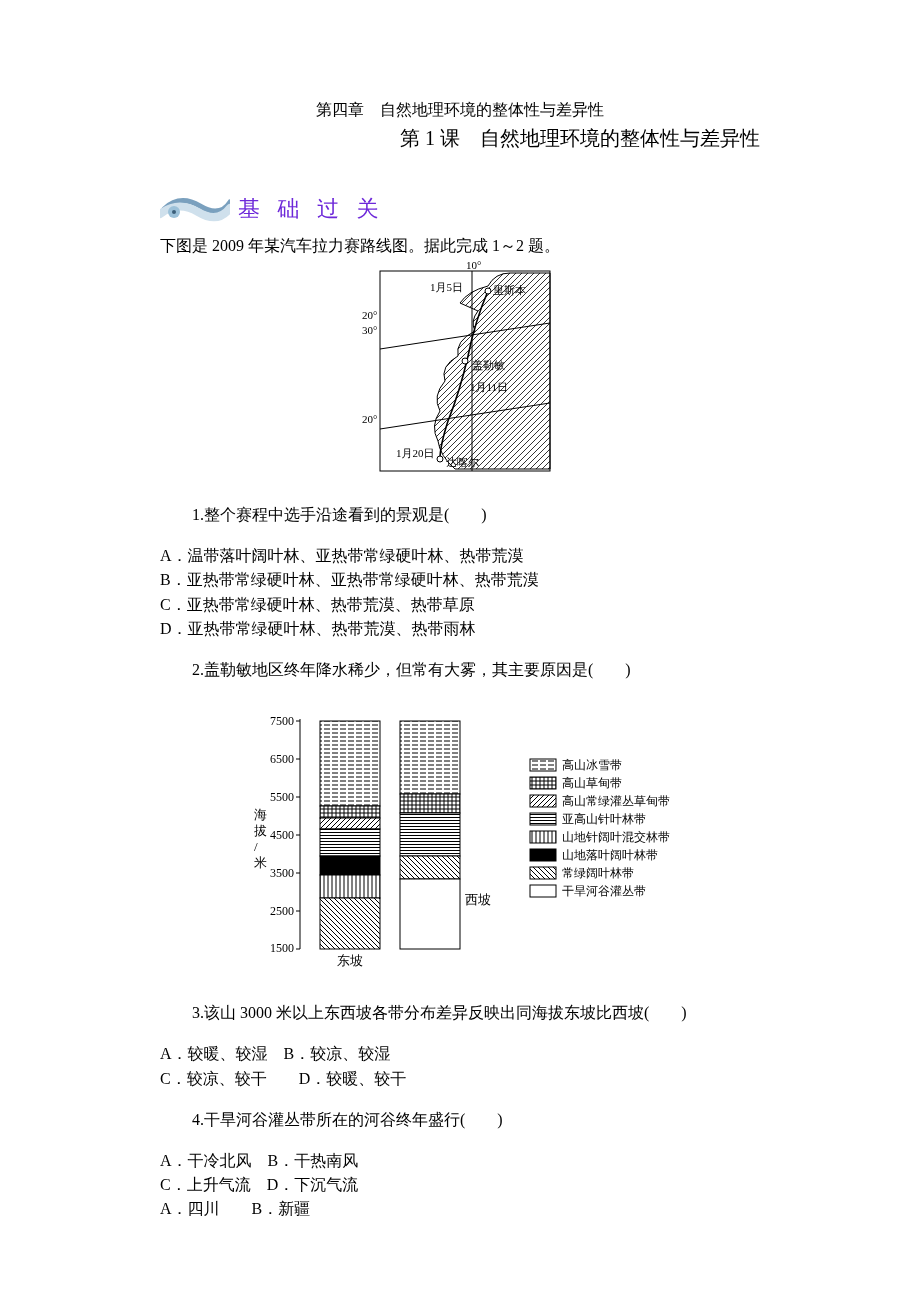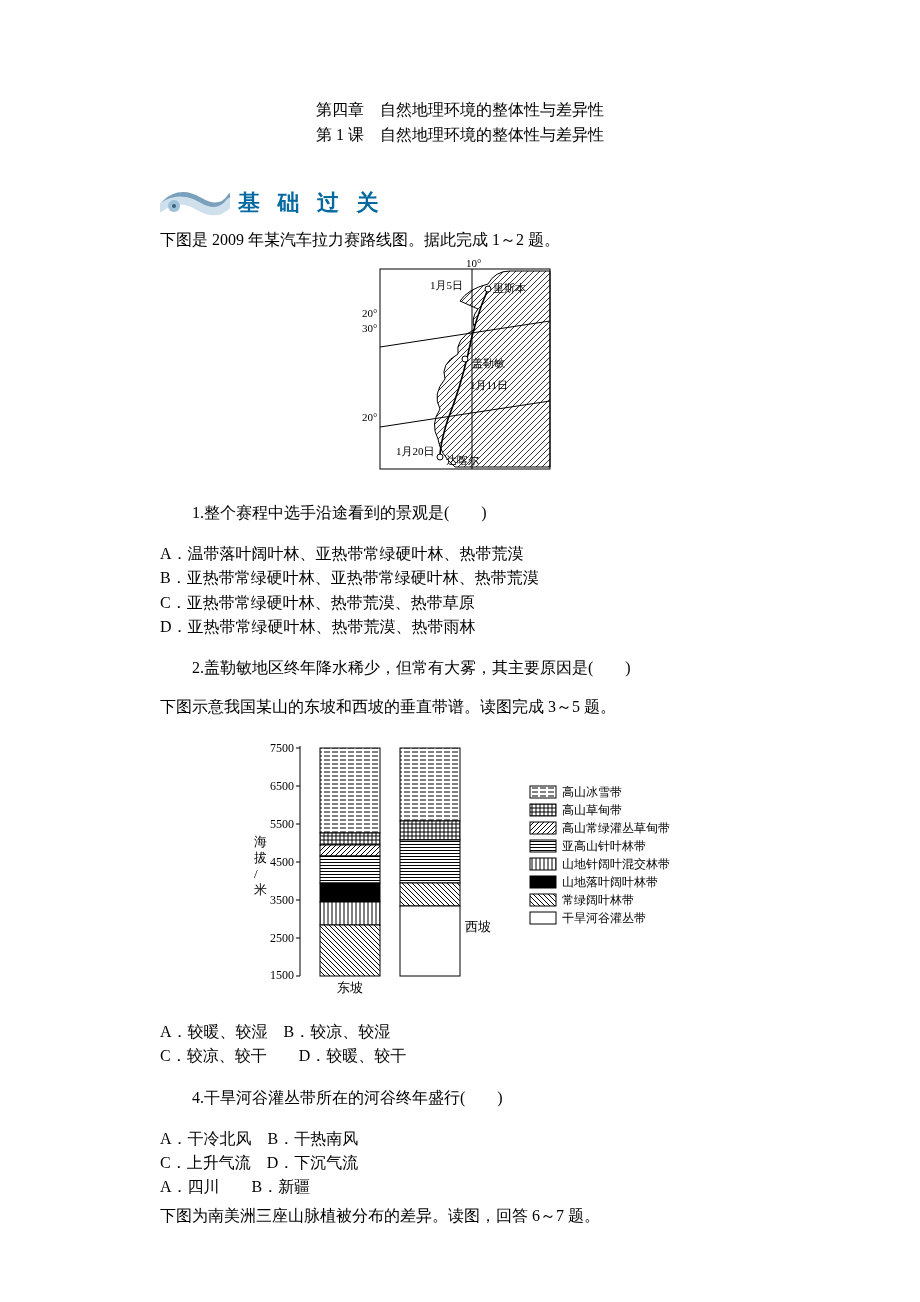--- a/index.html
+++ b/index.html
@@ -13,45 +13,45 @@
   }
   .page {
     padding: 100px 160px 60px 160px;
   }
   .chapter-title {
     text-align: center;
     font-size: 16px;
     margin-bottom: 4px;
   }
   .lesson-title {
-    text-align: center;
-    font-size: 16px;
+    text-align: right;
+    font-size: 20px;
     margin-bottom: 40px;
   }
   .badge {
     display: flex;
     align-items: center;
     margin-bottom: 10px;
   }
   .badge-icon {
     width: 70px;
     height: 34px;
     position: relative;
     margin-right: 8px;
   }
   .badge-icon svg { display: block; }
   .badge-text {
     font-family: "KaiTi", "楷体", serif;
     font-size: 22px;
-    font-weight: bold;
+    font-weight: normal;
     letter-spacing: 6px;
-    color: #0369a1;
+    color: #6d28d9;
   }
   .intro {
-    margin: 8px 0;
+    margin: 2px 0;
   }
   .map-wrap {
     text-align: center;
     margin: 4px 0 8px 0;
   }
   .chart-wrap {
     text-align: center;
     margin: 6px 0 10px 0;
   }
   svg.map, svg.chart { display: inline-block; }
@@ -129,21 +129,20 @@
   <div class="q indent">1.整个赛程中选手沿途看到的景观是(　　)</div>
   <div class="opts">
     <div>A．温带落叶阔叶林、亚热带常绿硬叶林、热带荒漠</div>
     <div>B．亚热带常绿硬叶林、亚热带常绿硬叶林、热带荒漠</div>
     <div>C．亚热带常绿硬叶林、热带荒漠、热带草原</div>
     <div>D．亚热带常绿硬叶林、热带荒漠、热带雨林</div>
   </div>
 
   <div class="q indent">2.盖勒敏地区终年降水稀少，但常有大雾，其主要原因是(　　)</div>
 
-  <div class="intro">下图示意我国某山的东坡和西坡的垂直带谱。读图完成 3～5 题。</div>
 
   <div class="chart-wrap">
     <svg class="chart" width="460" height="280" viewBox="0 0 460 280">
       <defs>
 
         <pattern id="p-ice" patternUnits="userSpaceOnUse" width="8" height="4">
           <rect width="8" height="4" fill="#fff"></rect>
           <line x1="0" y1="2" x2="8" y2="2" stroke="#000" stroke-width="1" stroke-dasharray="4 2"></line>
         </pattern>
         <pattern id="p-meadow" patternUnits="userSpaceOnUse" width="4" height="4">
@@ -226,30 +225,30 @@
         <rect x="300" y="150" width="26" height="12" fill="#000" stroke="#000"></rect>
           <text x="332" y="160">山地落叶阔叶林带</text>
         <rect x="300" y="168" width="26" height="12" fill="url(#p-ever)" stroke="#000"></rect>
           <text x="332" y="178">常绿阔叶林带</text>
         <rect x="300" y="186" width="26" height="12" fill="#fff" stroke="#000"></rect>
           <text x="332" y="196">干旱河谷灌丛带</text>
       </g>
     </svg>
   </div>
 
+  <div class="q indent">3.该山 3000 米以上东西坡各带分布差异反映出同海拔东坡比西坡(　　)</div>
   <div class="opts">
     <div><span>A．较暖、较湿</span>　<span>B．较凉、较湿</span></div>
     <div><span>C．较凉、较干</span>　　<span>D．较暖、较干</span></div>
   </div>
 
   <div class="q indent">4.干旱河谷灌丛带所在的河谷终年盛行(　　)</div>
   <div class="opts">
     <div><span>A．干冷北风</span>　<span>B．干热南风</span></div>
     <div><span>C．上升气流</span>　<span>D．下沉气流</span></div>
   </div>
 
   <div class="opts">
     <div><span>A．四川</span>　　<span>B．新疆</span></div>
   </div>
 
-  <div class="intro">下图为南美洲三座山脉植被分布的差异。读图，回答 6～7 题。</div>
 
 </div>
 
 </body></html>

